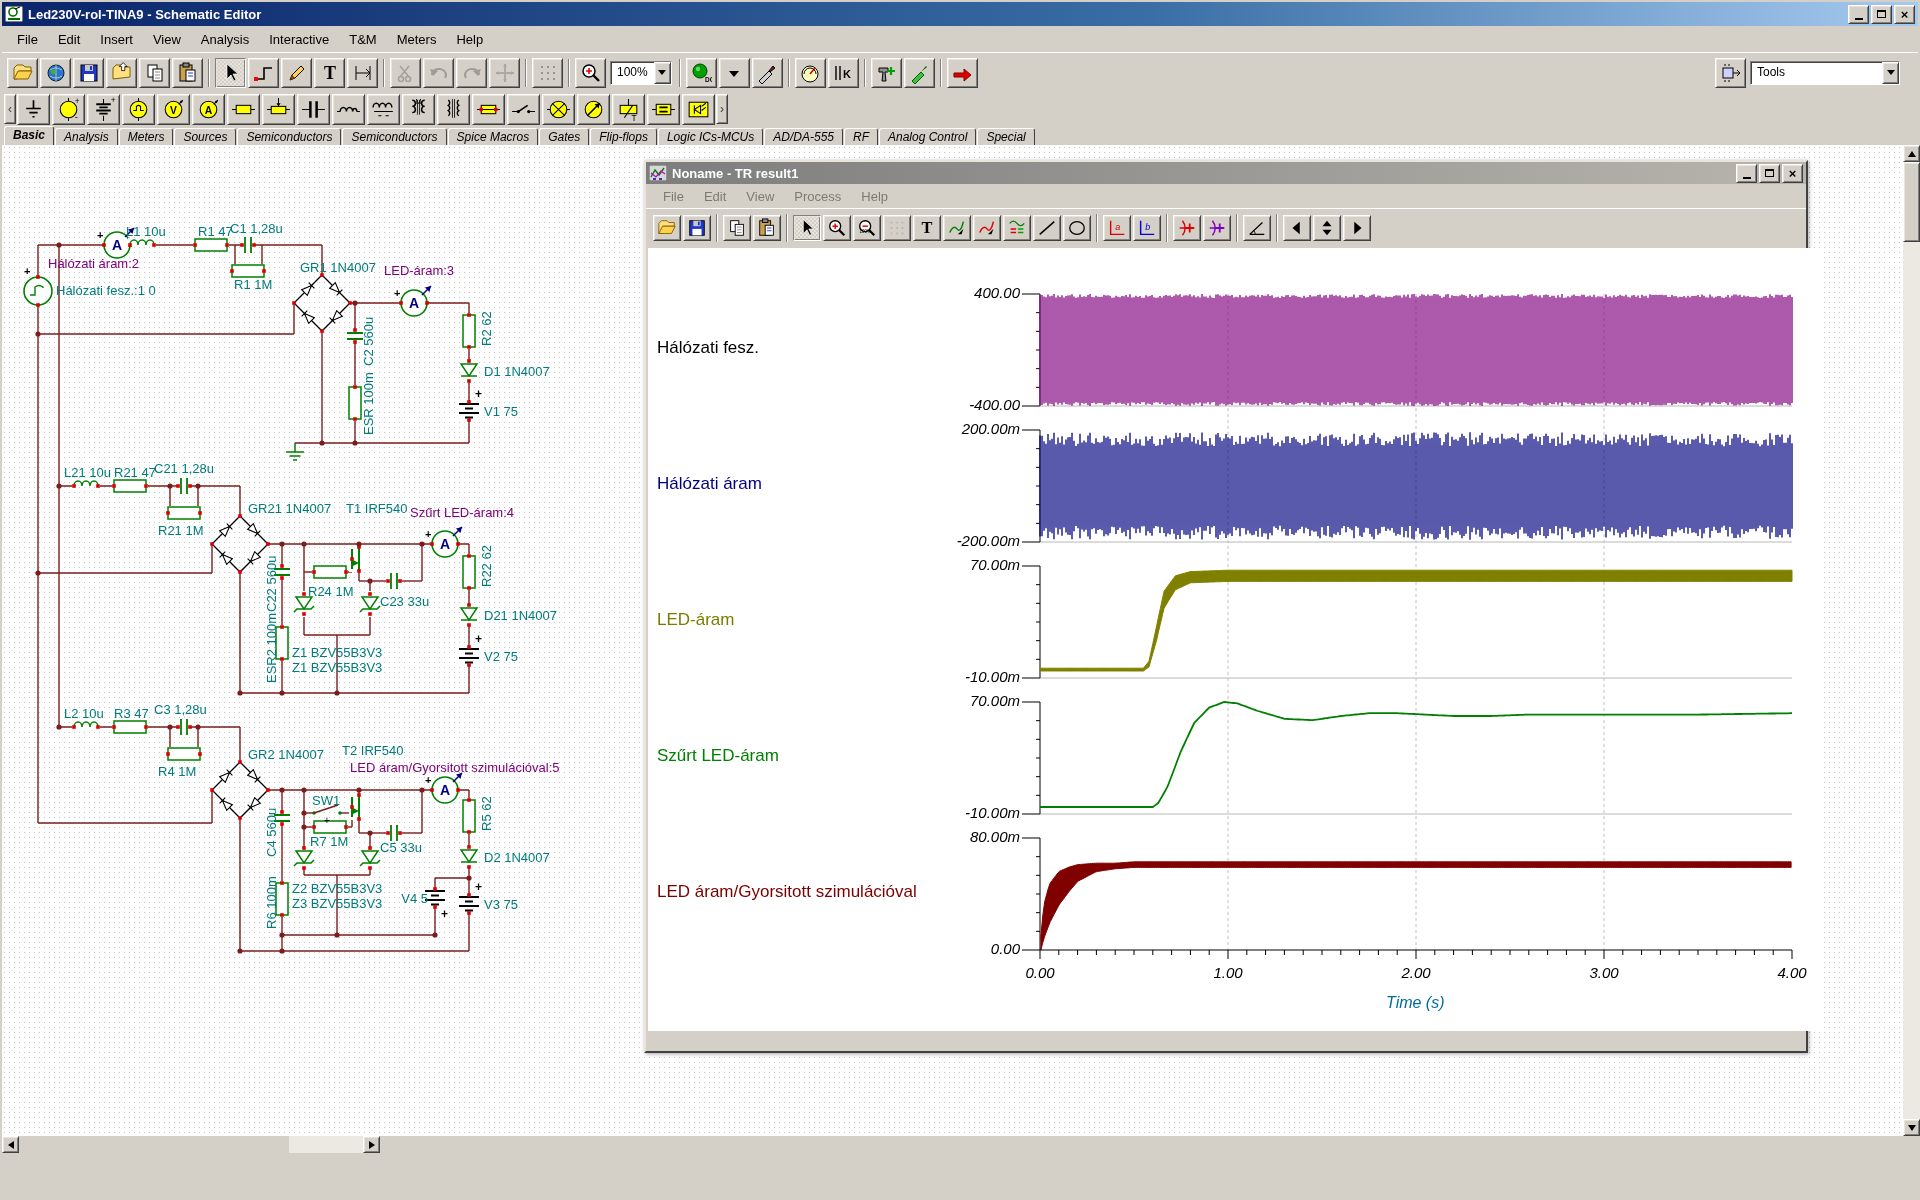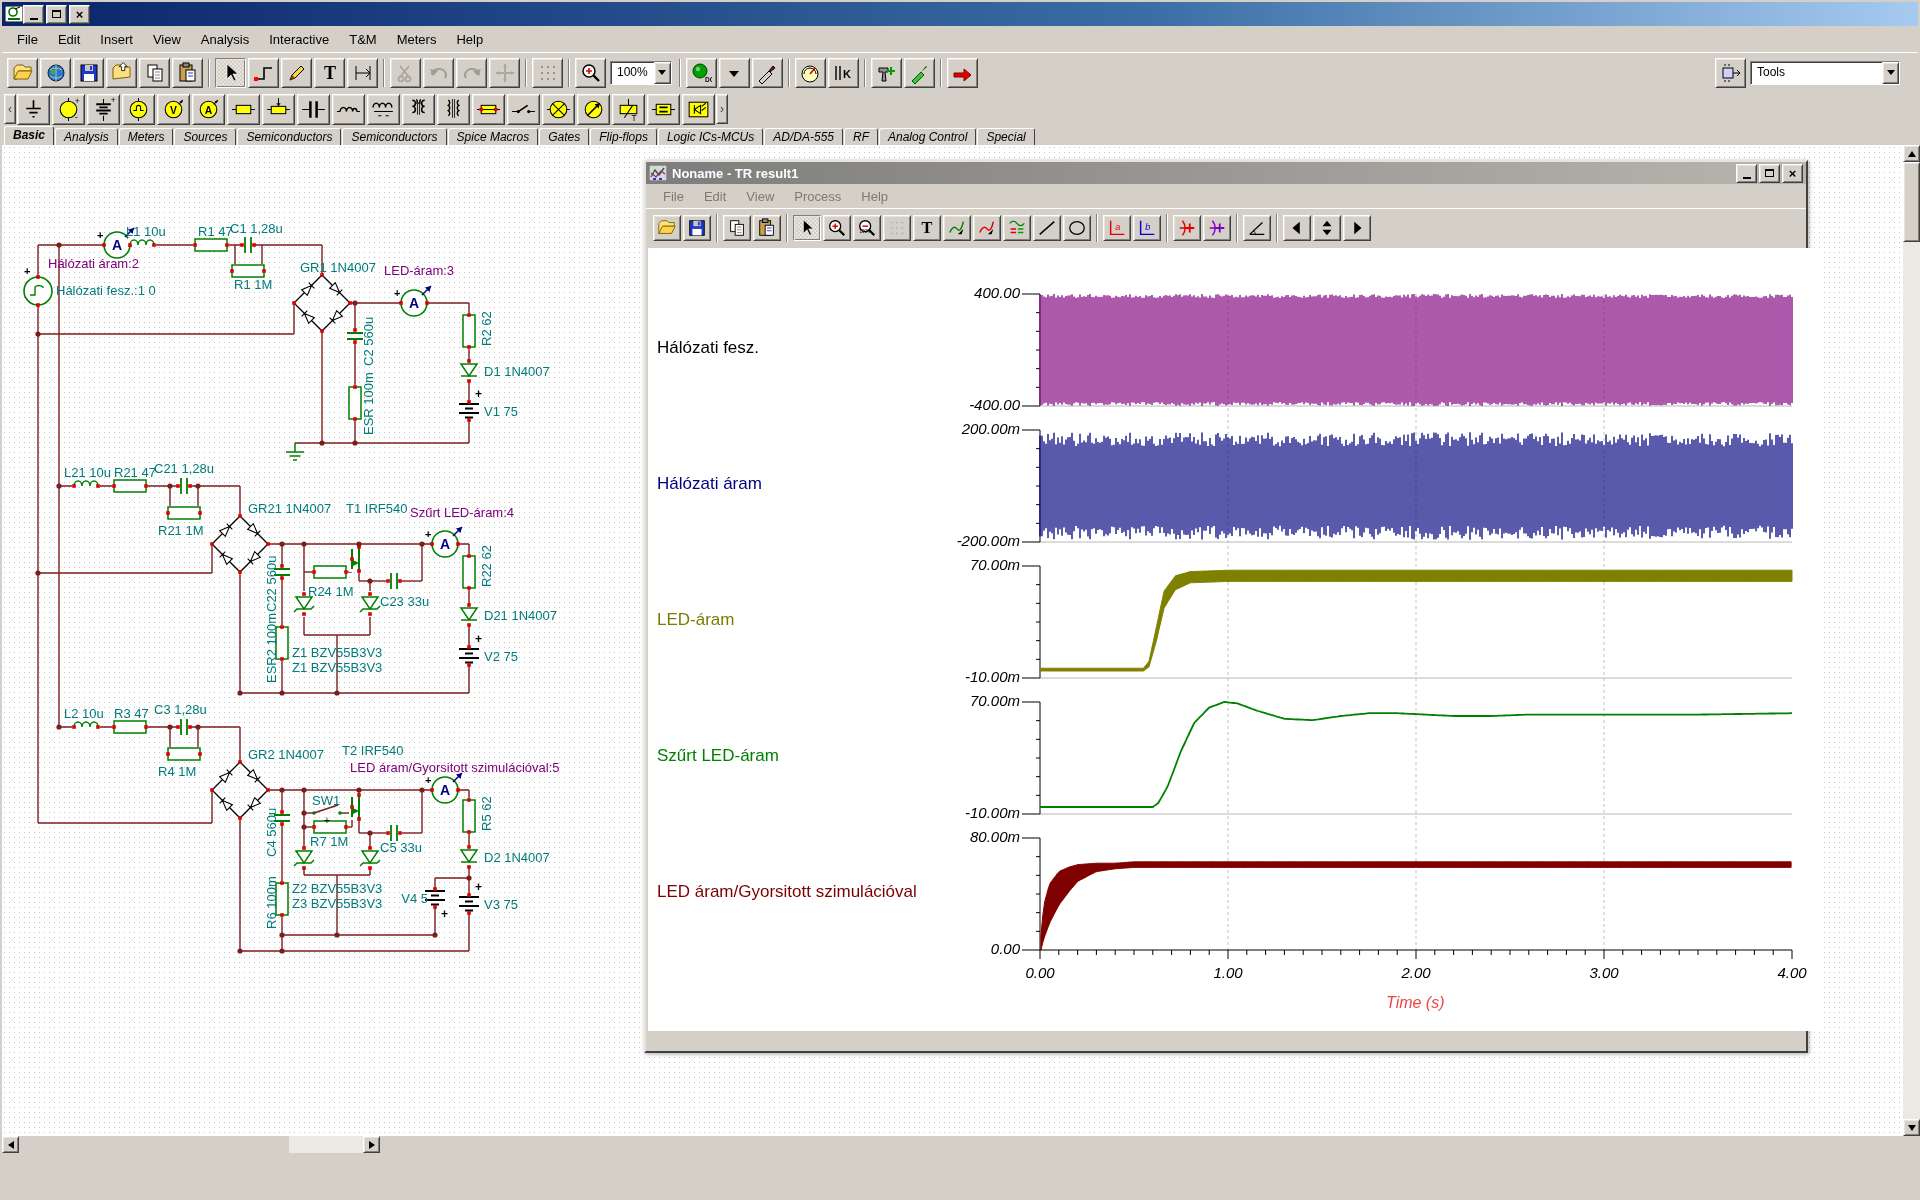--- a/index.html
+++ b/index.html
@@ -93,39 +93,40 @@
   .pmenu { height:24px; display:flex; align-items:center; padding-left:8px; gap:2px; }
   .pmenu .menuitem { color:#7d7a72; font-size:13px; }
   .ptoolbar { height:38px; display:flex; align-items:center; padding:2px 6px; border-top:1px solid #fff; }
   .ptoolbar .tbtn { width:28px; height:26px; }
   .ptoolbar .tbtn svg { width:20px; height:20px; }
   .plotarea { position:absolute; left:2px; top:86px; width:1172px; height:783px; background:#fff; overflow:hidden; }
   .tracelabel { position:absolute; font-size:17px; white-space:nowrap; }
   .ylab, .xlab { position:absolute; font-size:15px; font-style:italic; color:#000; white-space:nowrap; }
   .ylab { width:100px; text-align:right; }
   .xlab { width:60px; text-align:center; }
-  .timelab { position:absolute; font-size:16px; font-style:italic; color:#ef4444; }
+  .timelab { position:absolute; font-size:16px; font-style:italic; color:#0369a1; }
   .ptabstrip { position:absolute; left:2px; bottom:2px; width:1172px; height:20px; background:#d4d0c8; border-top:1px solid #808080; }
   .ptab { position:absolute; left:3px; top:0px; height:19px; padding:2px 10px; font-size:12px; background:#d4d0c8;
     border:1px solid; border-color:#fff #404040 #404040 #fff; border-top:none; }
 </style>
 </head>
 <body>
 
 <div id="app">
 
   <div class="titlebar">
     <span class="appicon">
       <svg viewBox="0 0 18 16">
           <rect x="0" y="0" width="18" height="16" fill="#fff" stroke="#000"></rect>
           <circle cx="8" cy="6" r="4" fill="none" stroke="#007000" stroke-width="1.6"></circle>
           <path d="M3,13 h12" stroke="#007000" stroke-width="2"></path>
           <path d="M10,3 l5,-2" stroke="#000"></path>
         </svg>
     </span>
+    <span class="title">Led230V-rol-TINA9 - Schematic Editor</span>
     <span class="winbtns">
       <span class="winbtn raised">
           <span class="glyph-min"></span>
         </span>
       <span class="winbtn raised">
           <span class="glyph-max"></span>
         </span>
       <span class="winbtn raised">
           <span class="glyph-close">×</span>
         </span>

